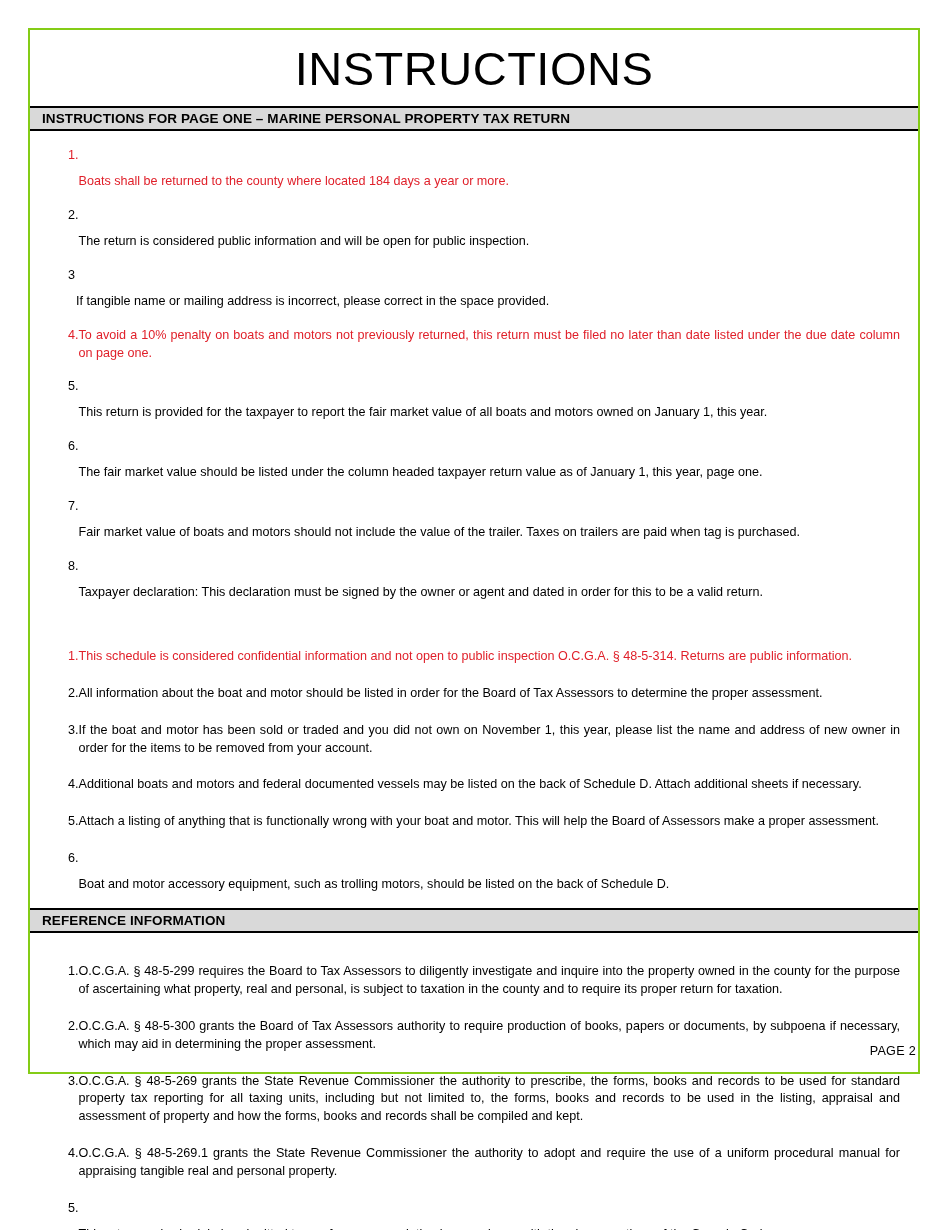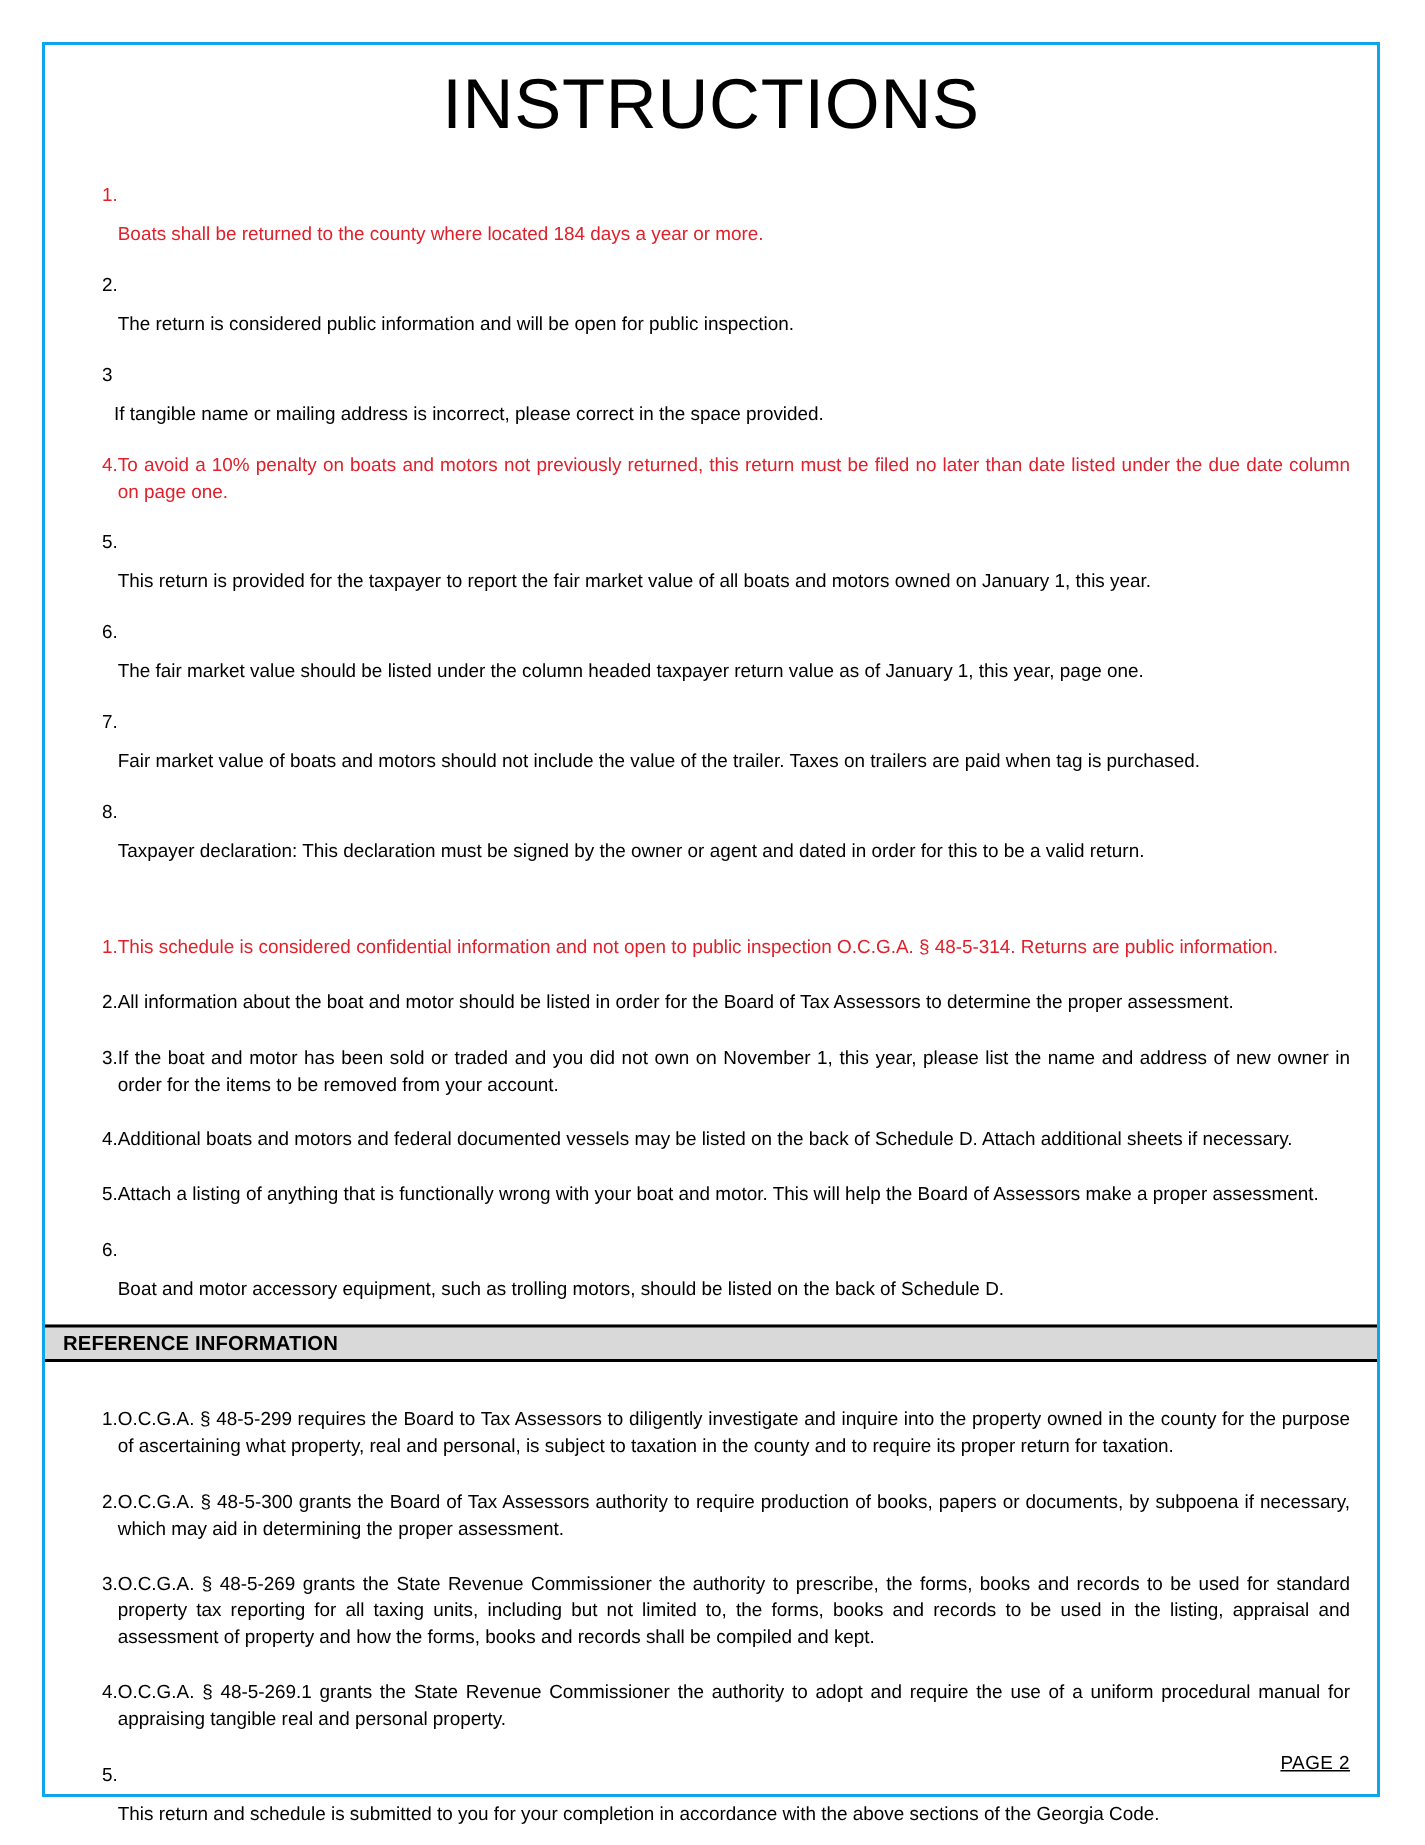--- a/index.html
+++ b/index.html
@@ -13,22 +13,22 @@
     font-family: "Liberation Sans", sans-serif;
     color: #000000;
     -webkit-font-smoothing: antialiased;
   }
 
   .page {
     position: absolute;
     left: 28px;
     top: 28px;
     width: 892px;          
-    height: 1170px;
-    border: 2px solid #0ea5e9;
+    height: 1046px;
+    border: 2px solid #84cc16;
     box-sizing: border-box;
     background: #ffffff;
   }
 
   
   .title-block {
     height: 76px;
     display: flex;
     align-items: center;
     justify-content: center;
@@ -94,36 +94,38 @@
     padding-right: 2px;
   }
   .item.red { color: #e0202a; }
 
   
   .item.nowrap .item-text { text-align: left; margin-top: 26px; }
 
   
   .footer {
     position: absolute;
-    right: 18px;
+    right: 2px;
     bottom: 14px;
     font-size: 12.6px;
     letter-spacing: 0.3px;
-    text-decoration: underline;
   }
 </style>
 </head>
 <body>
 
 <div class="page">
 
   <div class="title-block">
     <div class="doc-title">INSTRUCTIONS</div>
   </div>
 
+  <div class="band">
+    <div class="band-label">INSTRUCTIONS FOR PAGE ONE – MARINE PERSONAL PROPERTY TAX RETURN</div>
+  </div>
   <div class="section-body sec1-body" id="sec0">
       <div class="item red nowrap">
         <div class="item-num">1.</div>
         <div class="item-text">Boats shall be returned to the county where located 184 days a year or more.</div>
       </div>
       <div class="item nowrap">
         <div class="item-num">2.</div>
         <div class="item-text">The return is considered public information and will be open for public inspection.</div>
       </div>
       <div class="item nowrap">

